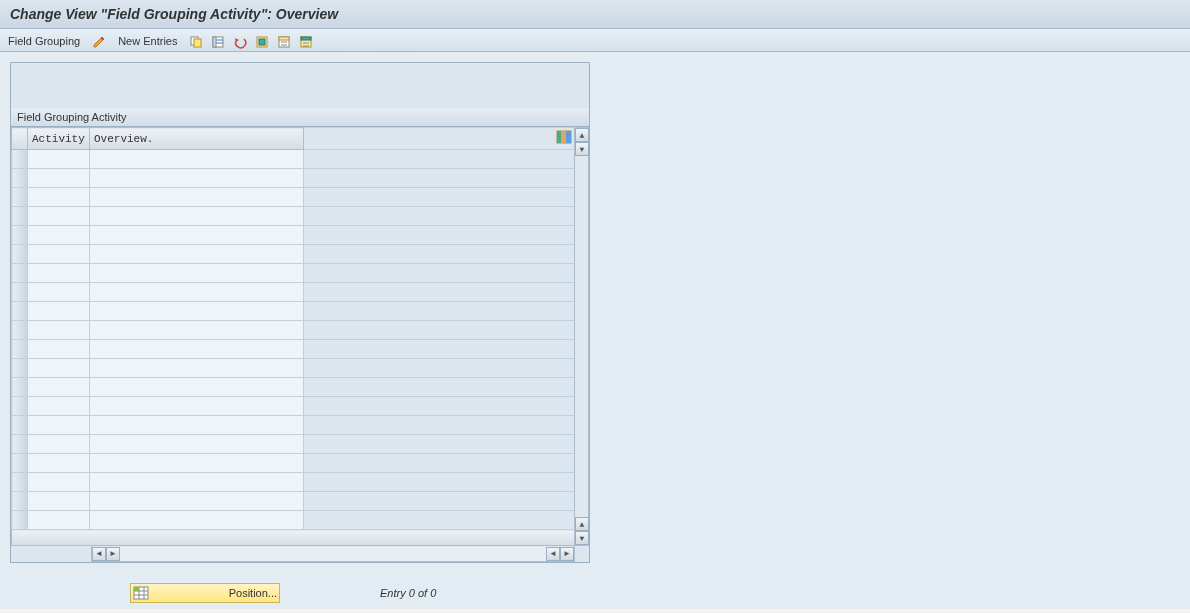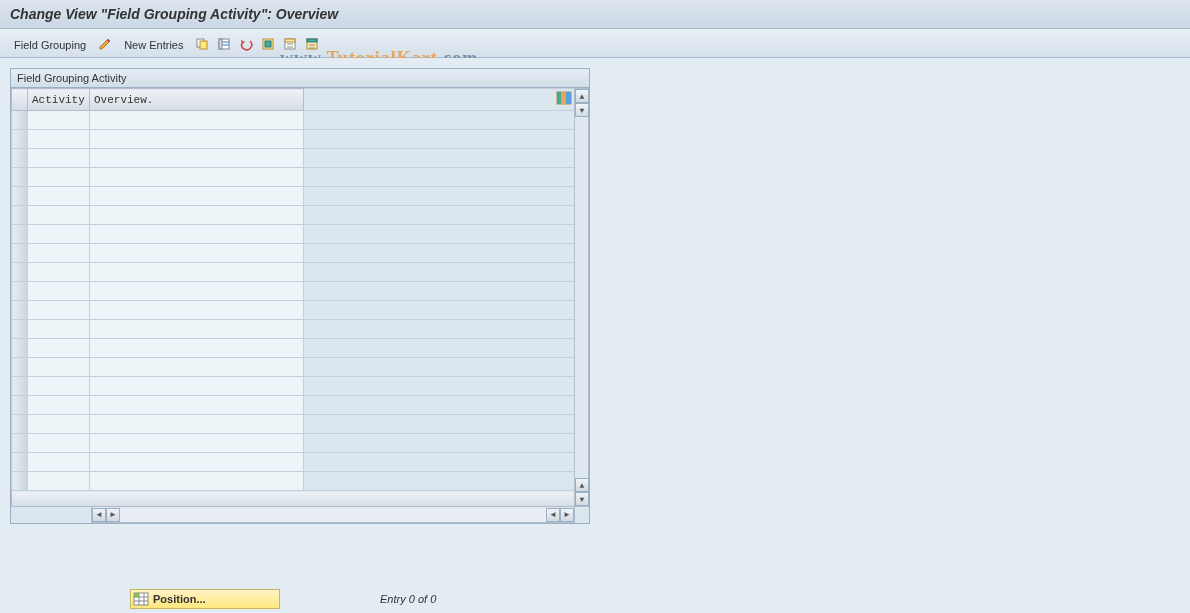--- a/index.html
+++ b/index.html
@@ -18,26 +18,26 @@
       border-bottom: 1px solid #a8b8c8;
     }
     .title-bar h1 {
       font-size: 14px;
       font-weight: bold;
       font-style: italic;
       color: #333;
     }
     .toolbar {
       background: linear-gradient(#e8eff6, #d5e0ea);
-      padding: 4px 8px;
+      padding: 4px 2px;
       border-bottom: 1px solid #a8b8c8;
       display: flex;
-      align-items: flex-end;
+      align-items: flex-start;
       gap: 4px;
-      height: 29px;
+      height: 23px;
     }
     .toolbar-text {
       padding: 2px 6px;
       color: #333;
       cursor: pointer;
     }
     .toolbar-icon {
       width: 18px;
       height: 18px;
       display: inline-flex;
@@ -54,20 +54,21 @@
     .table-container {
       width: 580px;
       background: #dbe6ee;
       border: 1px solid #9bb0c2;
     }
     .table-title {
       background: linear-gradient(#e6eef5, #d2dde8);
       padding: 3px 6px;
       border-bottom: 1px solid #9bb0c2;
       color: #333;
+      margin-top: 45px;
     }
     .table-wrap {
       position: relative;
     }
     .grid-table {
       border-collapse: collapse;
       width: 100%;
       font-family: Liberation Mono, monospace;
     }
     .grid-header-row td {
@@ -168,23 +169,22 @@
       height: 20px;
     }
     .position-btn .pic {
       width: 16px;
       height: 14px;
       margin-right: 4px;
       display: inline-flex;
     }
     .position-btn .lbl {
       flex: 1;
-      text-align: left;
+      text-align: right;
       color: #333;
-      font-weight: bold;
     }
     .entry-text { color: #333; font-style: italic; }
     .watermark {
       position: absolute;
       top: 48px;
       left: 280px;
       font-size: 18px;
       font-weight: bold;
       letter-spacing: 1px;
       pointer-events: none;

